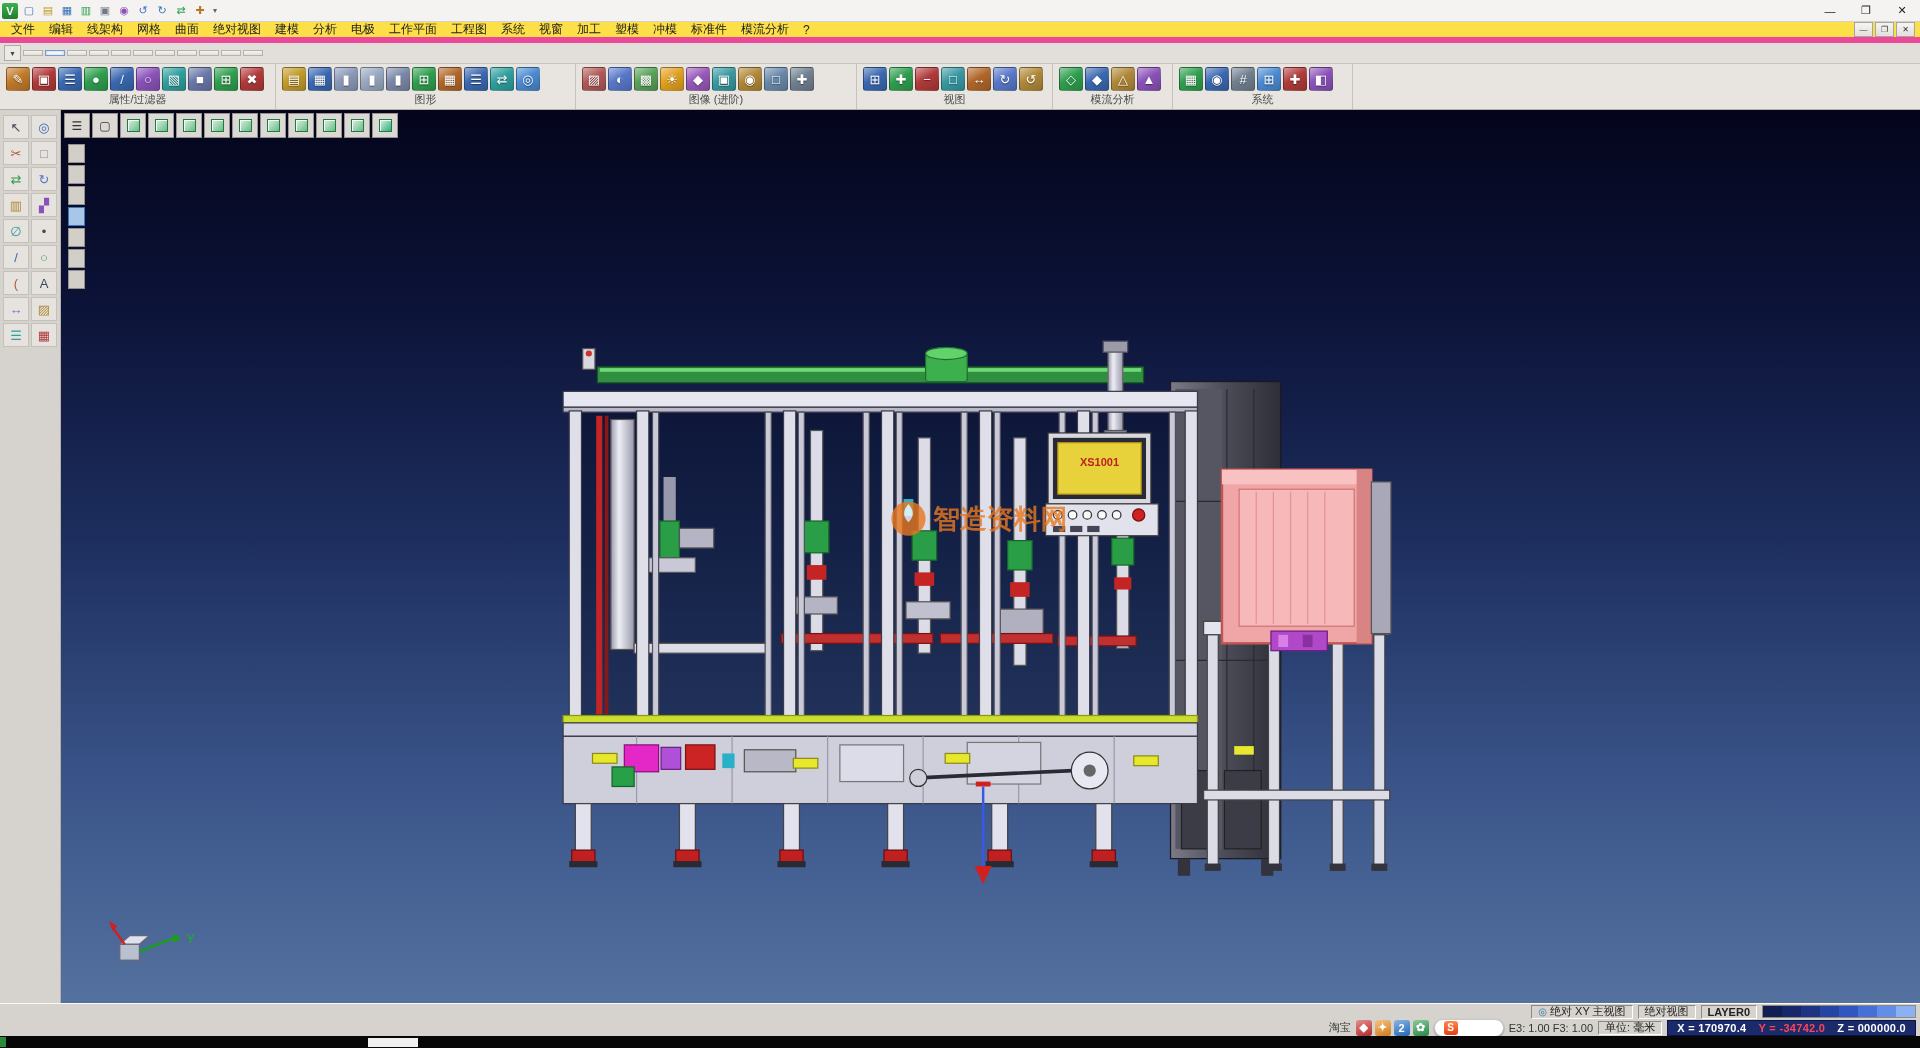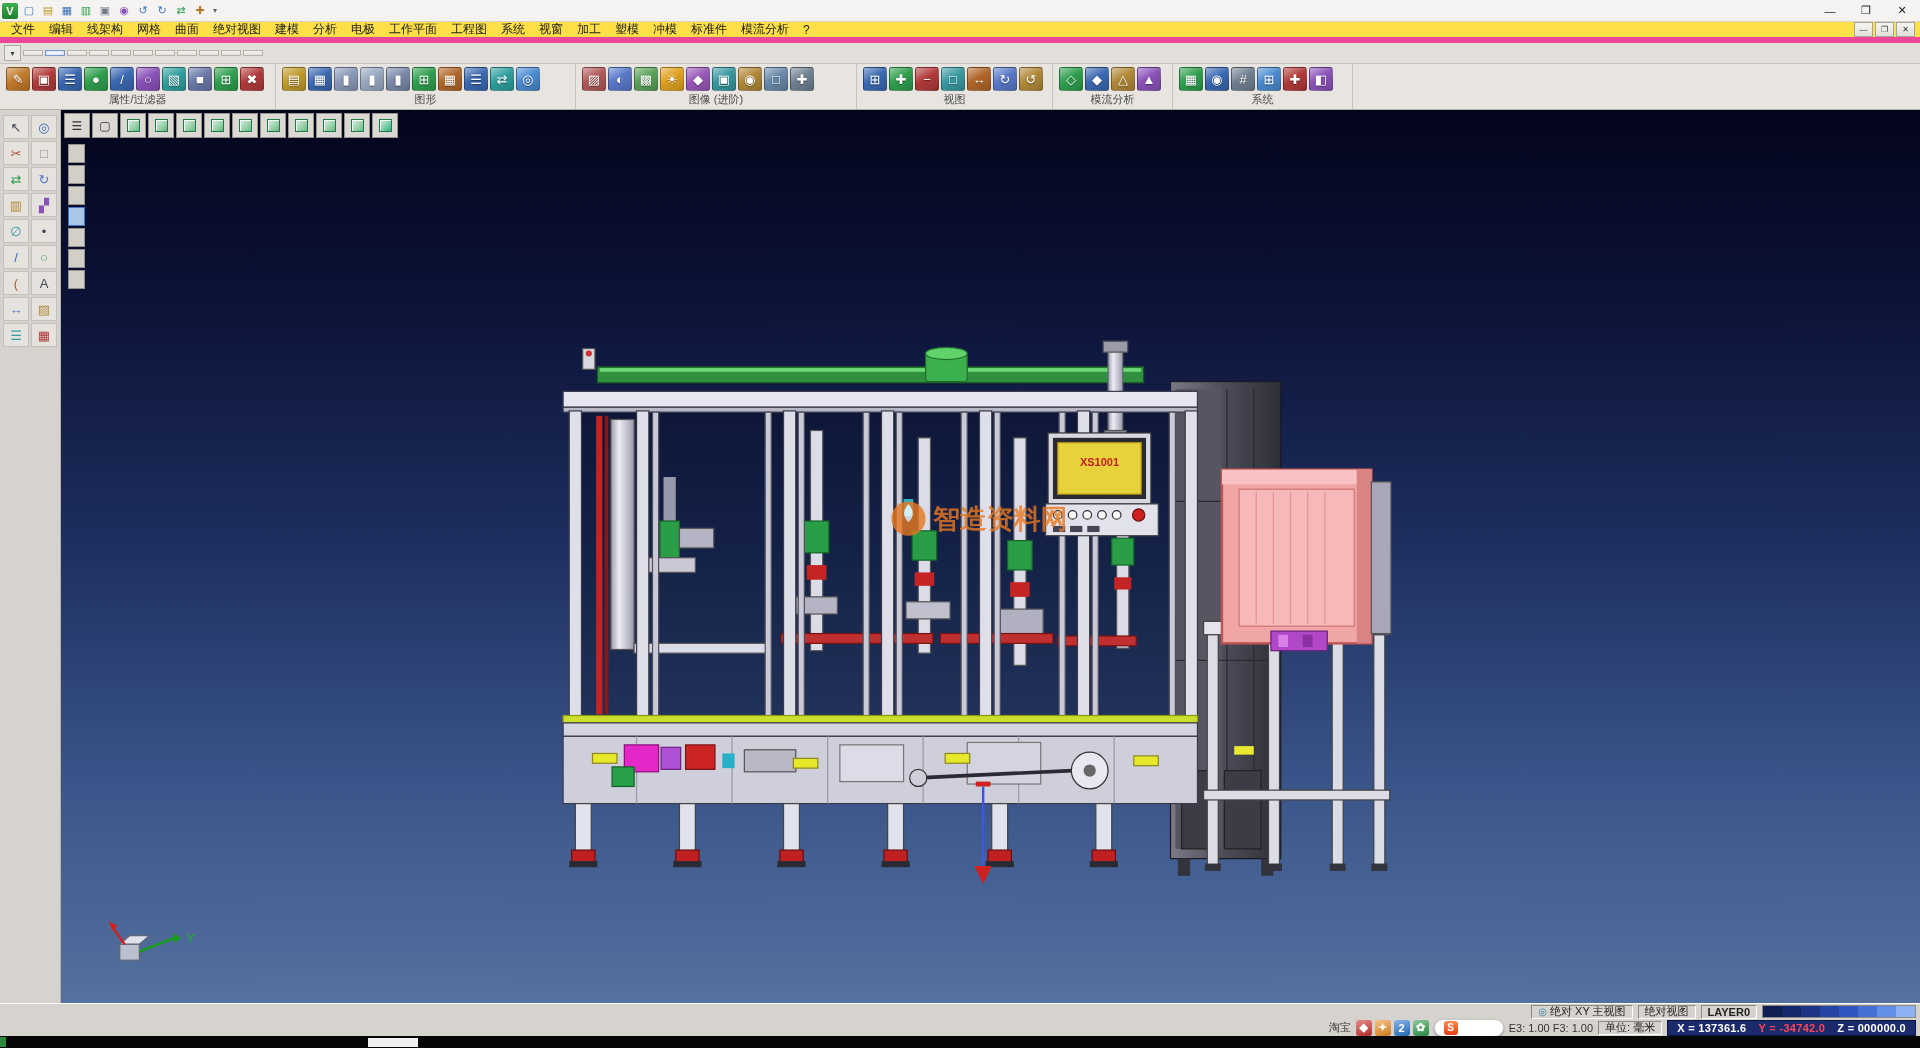--- a/index.html
+++ b/index.html
@@ -725,21 +725,21 @@
             <span class="ime-item" style="--c: #555555;"></span>
             <span class="ime-item" style="--c: #f0a020;"></span>
             <span class="ime-item" style="--c: #d04040;"></span>
             <span class="ime-item" style="--c: #555555;"></span>
             <span class="ime-item" style="--c: #555555;"></span>
           </span>
       </div>
       <span class="scale-text">E3: 1.00 F3: 1.00</span>
       <div class="sbox">单位: 毫米</div>
       <div class="coords">
-        <span>X = 137361.6</span>
+        <span>X = 170970.4</span>
         <span class="coord-y">Y = -34742.0</span>
         <span>Z = 000000.0</span>
       </div>
     </div>
   </div>
 
   <div class="taskbar">
     <span class="task-green"></span>
     <span class="task-white"></span>
   </div>

